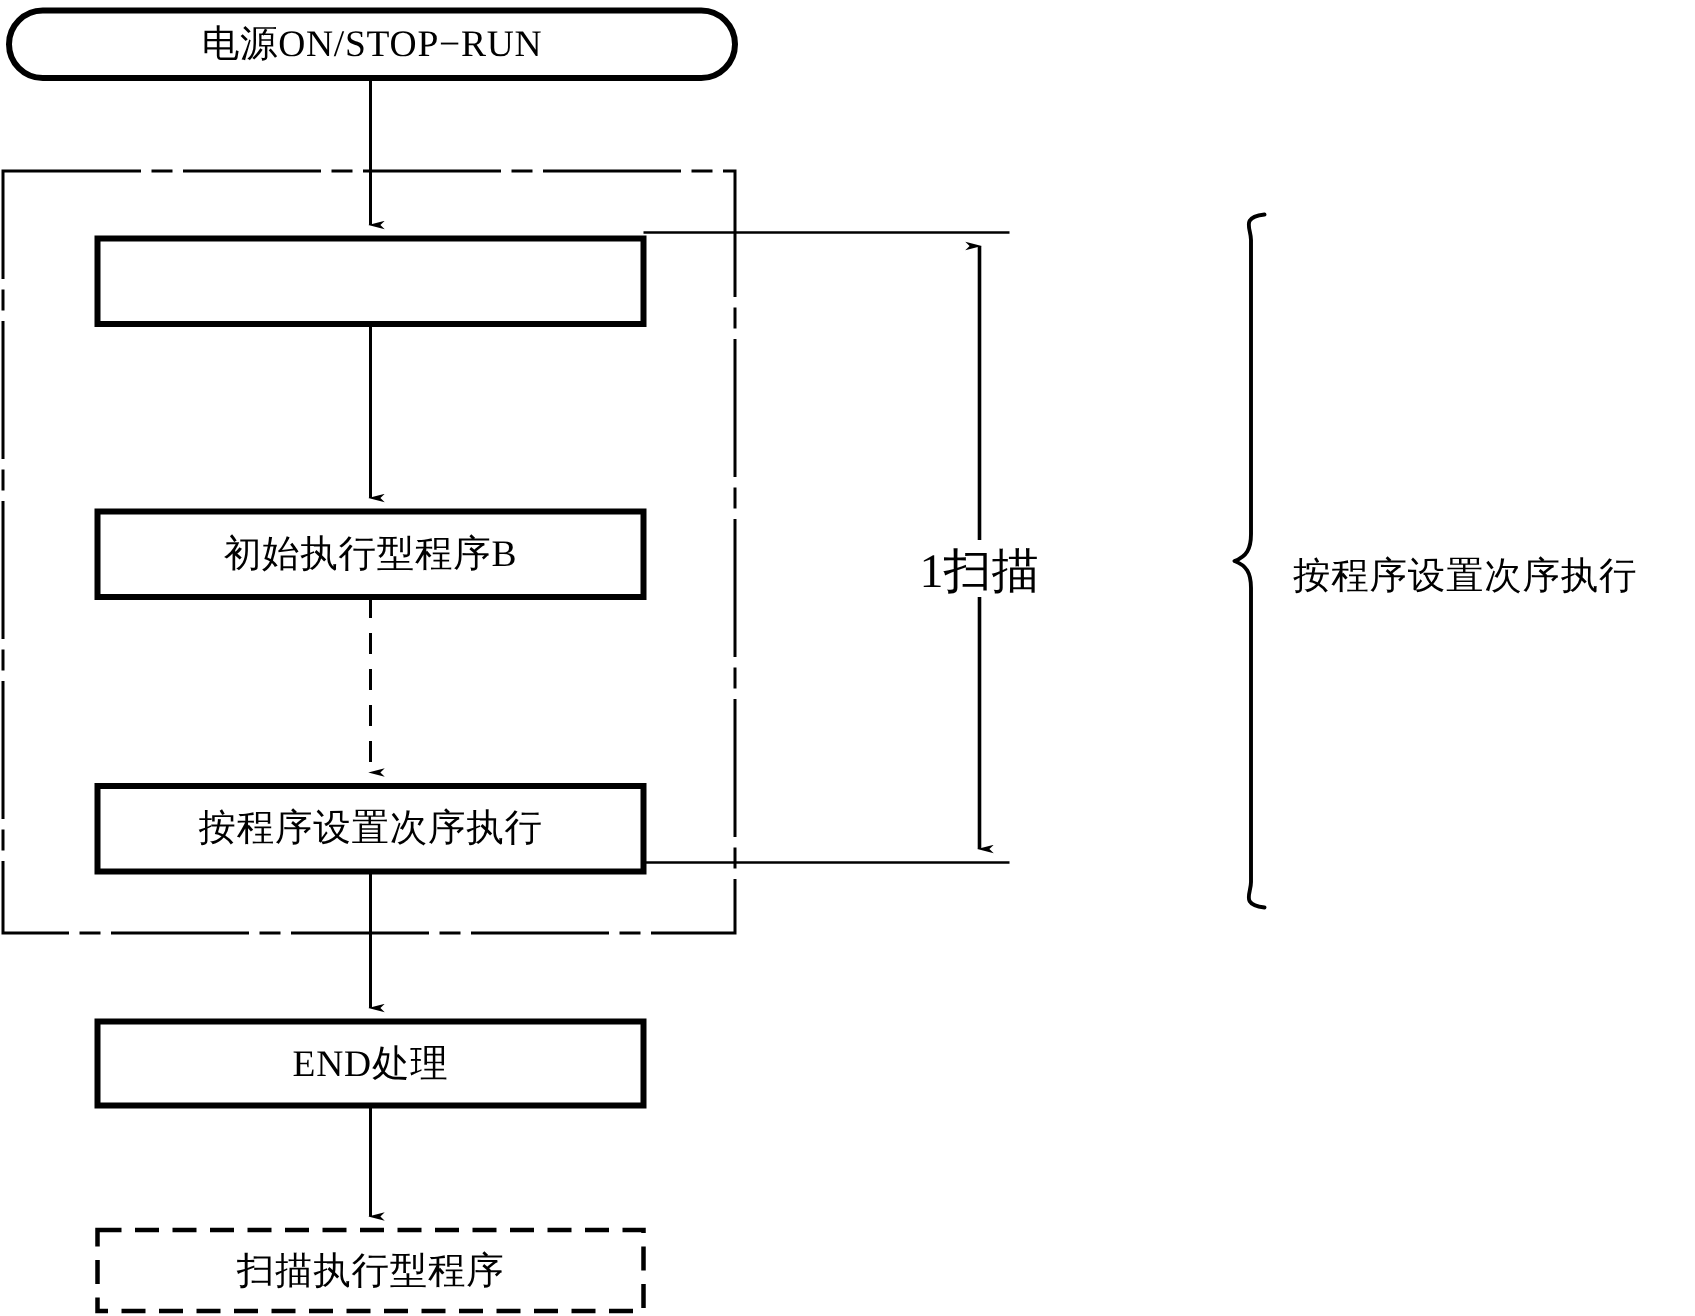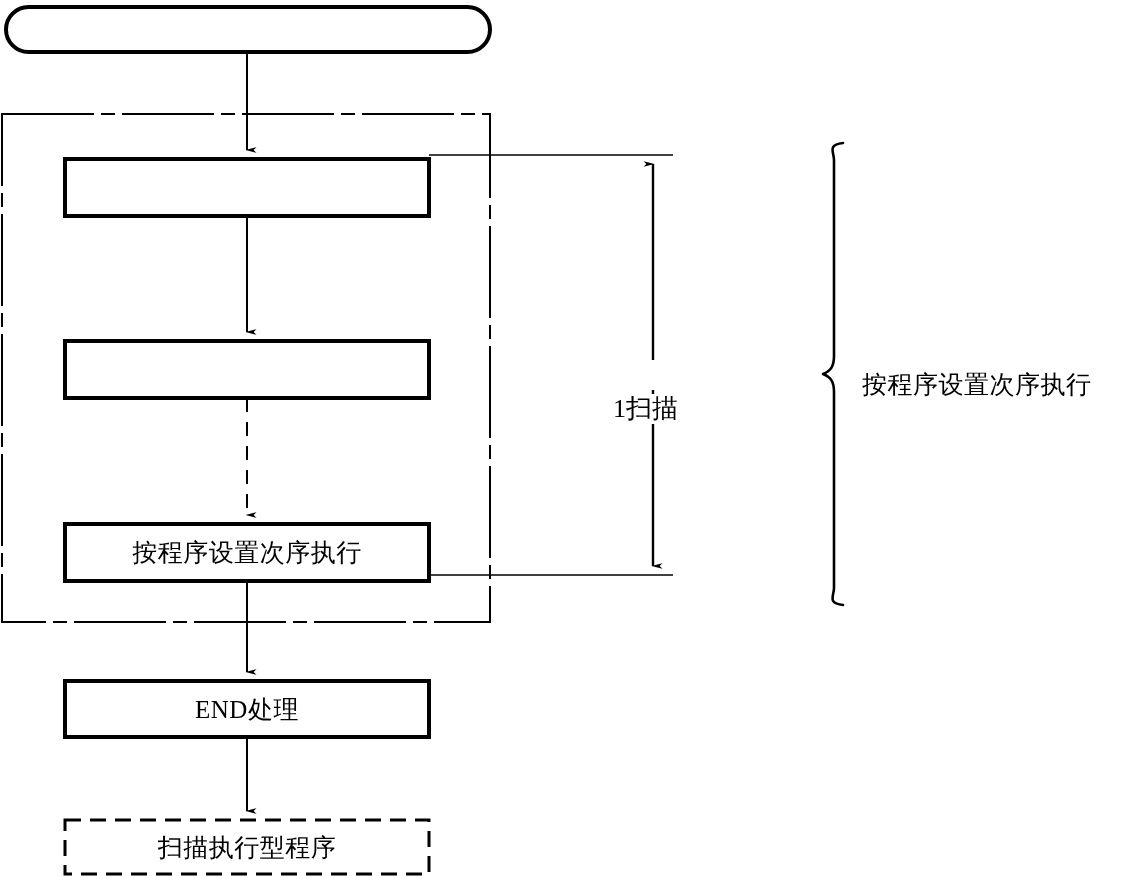--- a/index.html
+++ b/index.html
@@ -41,25 +41,24 @@
   .side-label {
     position: absolute;
     white-space: nowrap;
     font-size: 25px;
     line-height: 1;
     letter-spacing: 0.5px;
   }
   .scan-label {
     position: absolute;
     white-space: nowrap;
-    font-size: 26px;
+    font-size: 32px;
     line-height: 1;
     background: #ffffff;
     padding: 2px 4px;
-    margin-top: 32px;
   }
 </style>
 </head>
 <body>
 
 <div id="diagram-root">
 
   <svg id="flow-svg" viewBox="0 0 1130 877" xmlns="http://www.w3.org/2000/svg">
     <defs>
       <marker id="arrowhead" markerWidth="10" markerHeight="12" refX="3" refY="10" orient="auto" markerUnits="userSpaceOnUse">
@@ -103,22 +102,24 @@
 
     <path d="M 843 143
              C 827 145, 834 152, 834 160
              L 834 356
              C 834 366, 831 371, 823 374
              C 831 377, 834 382, 834 392
              L 834 588
              C 834 596, 827 603, 843 605" fill="none" stroke="#000000" stroke-width="2.6" stroke-linecap="round" stroke-linejoin="round"></path>
   </svg>
 
+  <div class="node-label" style="left:6px; top:7px; width:484px; height:45px;">电源ON/STOP−RUN</div>
 
 
+  <div class="node-label" style="left:65px; top:341px; width:364px; height:57px;">初始执行型程序B</div>
 
   <div class="node-label" style="left:65px; top:524px; width:364px; height:57px;">按程序设置次序执行</div>
 
   <div class="node-label" style="left:65px; top:820px; width:364px; height:54px;">扫描执行型程序</div>
 
   <div class="node-label" style="left:65px; top:681px; width:364px; height:56px;">END处理</div>
 
   <div class="scan-label" style="left:609px; top:362px;">1扫描</div>
 
   <div class="side-label" style="left:862px; top:372px;">按程序设置次序执行</div>

